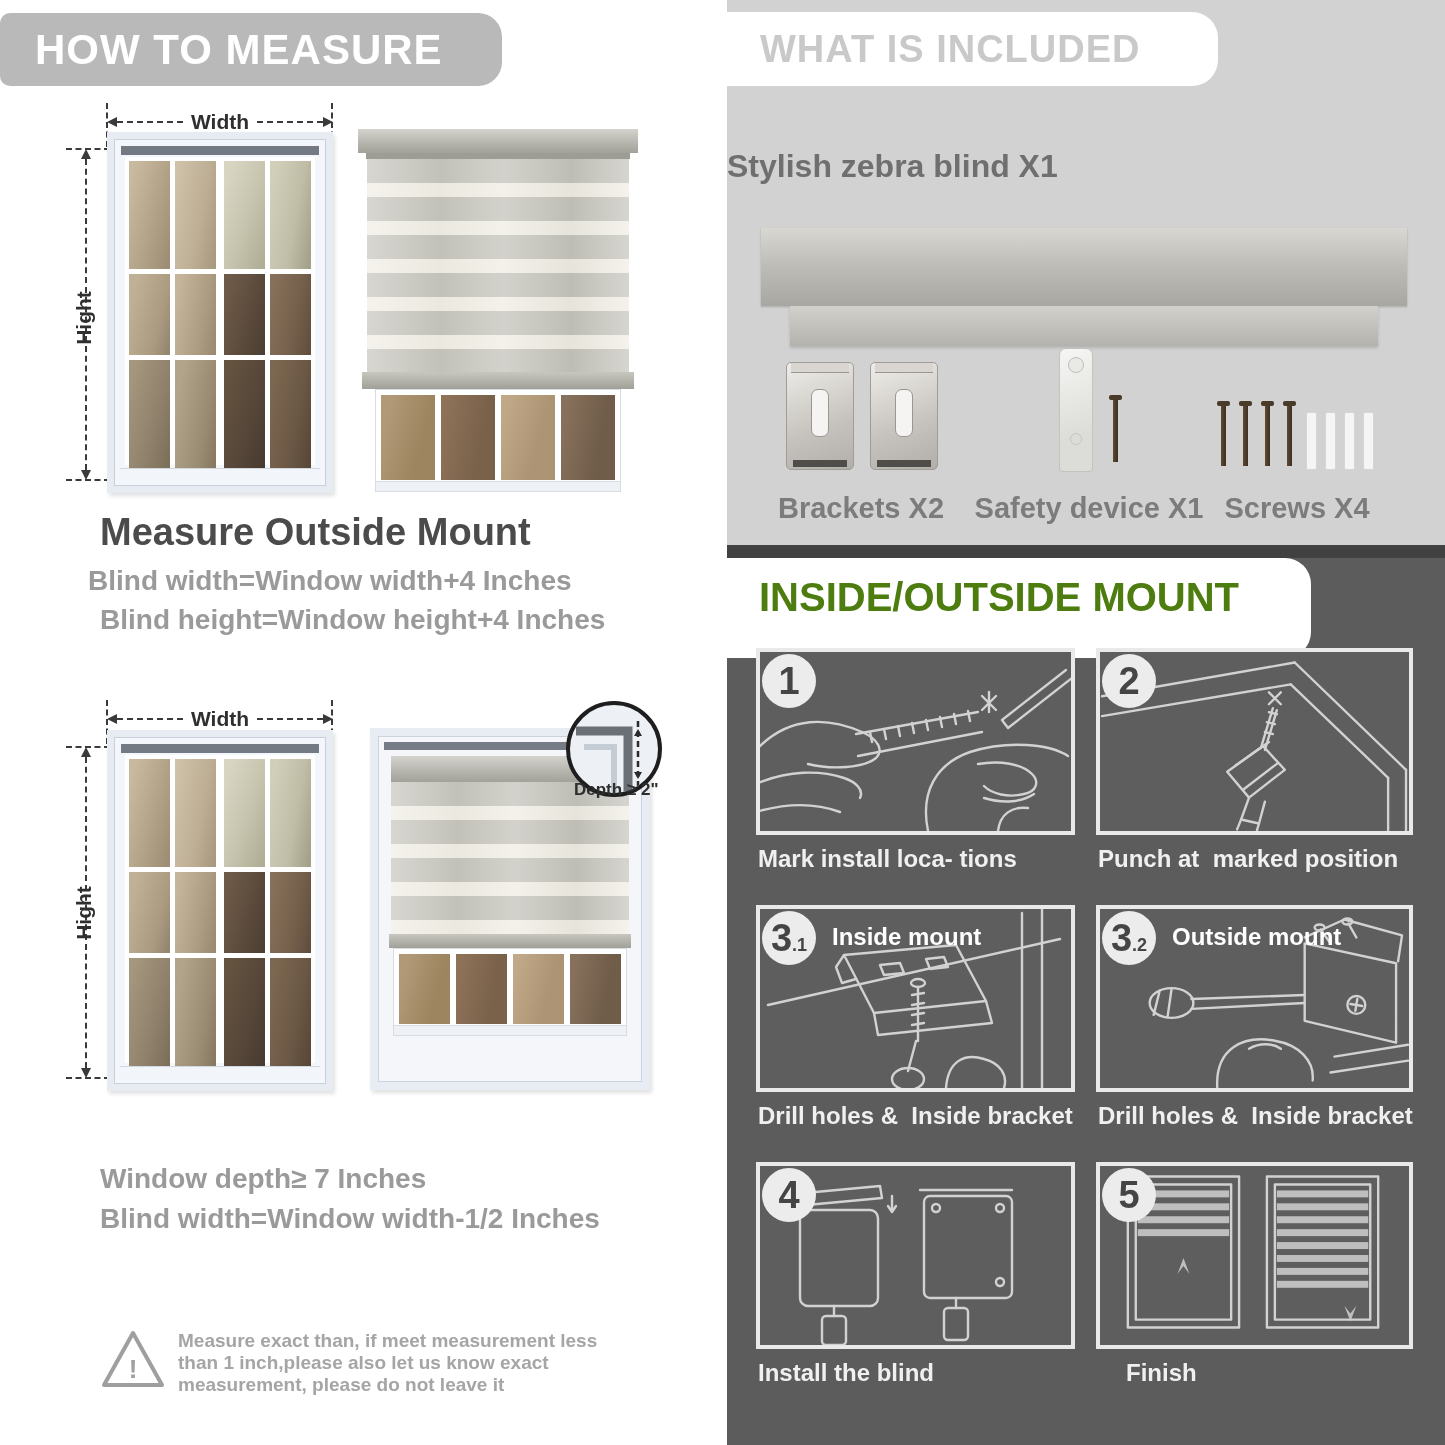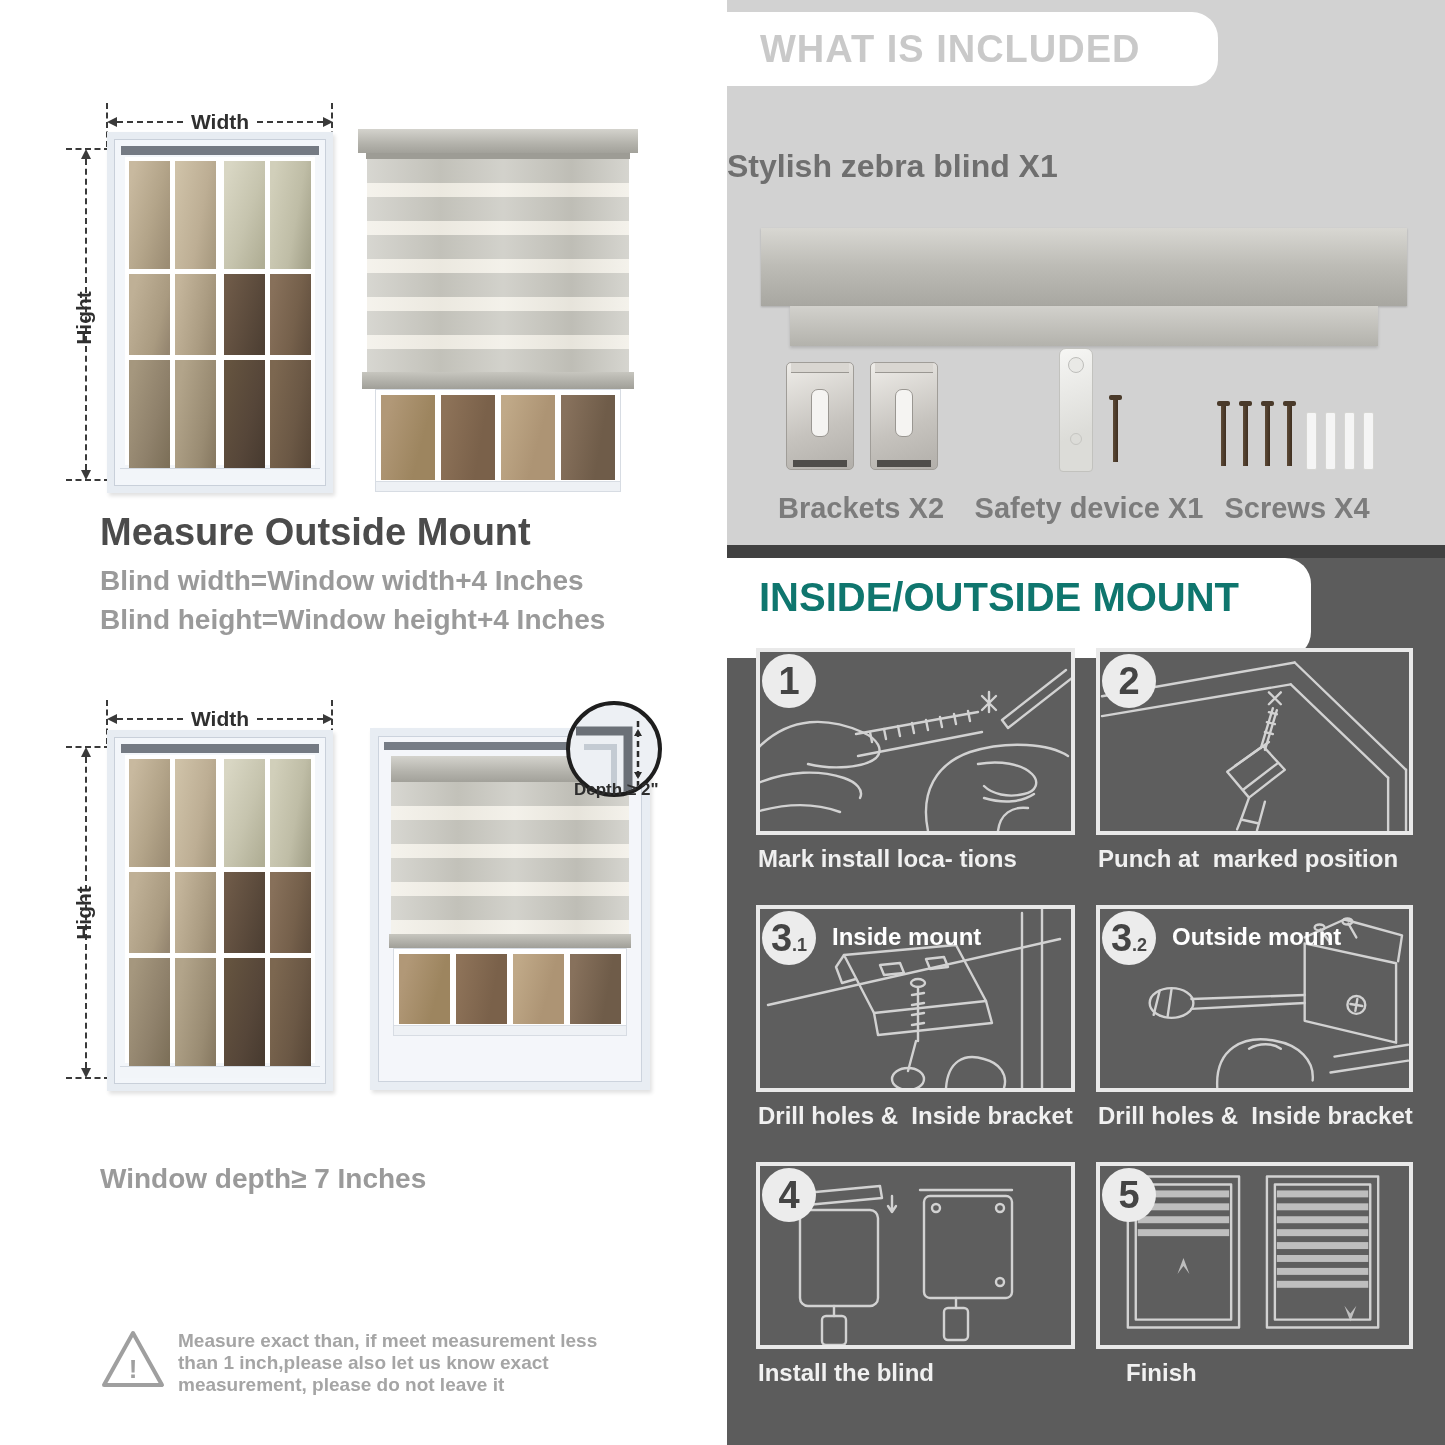--- a/index.html
+++ b/index.html
@@ -94,37 +94,38 @@
   .safety:after{content:"";position:absolute;left:10px;bottom:26px;width:10px;height:10px;border-radius:50%;
     border:1px solid #c5c5c1;}
   .screw{position:absolute;width:5px;background:linear-gradient(90deg,#5d4a36,#3f2f21);}
   .screw:before{content:"";position:absolute;left:-4px;top:-5px;width:13px;height:5px;background:#4a3a2a;border-radius:2px;}
   .anchor{position:absolute;width:9px;background:rgba(255,255,255,.78);border:1px solid #d6d6d3;border-radius:2px;}
   .item-label{position:absolute;top:492px;transform:translateX(-50%);color:#7c7c7c;font-weight:bold;font-size:29px;white-space:nowrap;}
 
   .rt-dark{left:727px;top:545px;width:718px;height:900px;background:#5c5c5c;}
   .dark-strip{position:absolute;left:0;top:0;width:100%;height:13px;background:#414141;}
   .mount-box{position:absolute;left:0;top:13px;width:584px;height:100px;background:#ffffff;
-    border-radius:0 26px 26px 0;color:#0f766e;font-weight:bold;font-size:40px;line-height:78px;
+    border-radius:0 26px 26px 0;color:#4d7c0f;font-weight:bold;font-size:40px;line-height:78px;
     padding-left:32px;box-sizing:border-box;}
   .panel{position:absolute;border:4px solid #e9e9e9;box-sizing:border-box;background:#5e5e5e;}
   .panel svg{display:block;width:100%;height:100%;}
   .badge{position:absolute;left:2px;top:2px;width:54px;height:54px;border-radius:50%;background:#ececec;
     color:#454545;font-weight:bold;font-size:38px;display:flex;align-items:center;justify-content:center;}
   .badge .sub{font-size:18px;margin-top:14px;}
   .plabel{position:absolute;left:72px;top:14px;color:#ffffff;font-weight:bold;font-size:24px;}
   .cap{position:absolute;color:#f0f0f0;font-weight:bold;font-size:24px;white-space:pre-wrap;}
   .art{stroke:#d2d2d2;stroke-width:2.4;fill:none;stroke-linecap:round;stroke-linejoin:round;}
   .artfill{fill:#cfcfcf;stroke:none;opacity:.85;}
 </style>
 </head>
 <body>
 
 <div class="canvas">
 
+  <div class="abs hdr-measure">HOW TO MEASURE</div>
 
   <div class="abs hdim" style="left:107px;top:114px;width:226px;">
     <div class="arr-l"></div>
     <div class="dash"></div>
     <div class="lbl">Width</div>
     <div class="dash"></div>
     <div class="arr-r"></div>
   </div>
   <div class="abs vtick" style="left:106px;top:103px;height:44px;"></div>
   <div class="abs vtick" style="left:331px;top:103px;height:44px;"></div>
@@ -170,21 +171,21 @@
     <div class="abs under-win" style="left:17px;top:263px;width:246px;height:103px;">
       <div class="p uw1"></div>
         <div class="p uw2"></div>
       <div class="p uw3"></div>
         <div class="p uw4"></div>
       <div class="uw-sill"></div>
     </div>
   </div>
 
   <div class="abs sec-heading" style="left:100px;top:512px;">Measure Outside Mount</div>
-  <div class="abs sec-line" style="left:100px;top:566px;">Blind width=Window width+4 Inches</div>
+  <div class="abs sec-line" style="left:88px;top:566px;">Blind width=Window width+4 Inches</div>
   <div class="abs sec-line" style="left:100px;top:605px;">Blind height=Window height+4 Inches</div>
 
   <div class="abs hdim" style="left:107px;top:711px;width:226px;">
     <div class="arr-l"></div>
     <div class="dash"></div>
     <div class="lbl">Width</div>
     <div class="dash"></div>
     <div class="arr-r"></div>
   </div>
   <div class="abs vtick" style="left:106px;top:700px;height:44px;"></div>
@@ -243,20 +244,21 @@
     <svg viewBox="0 0 88 88" width="88" height="88">
       <path d="M6,26 L58,26 L58,88" stroke="#6b7077" stroke-width="9" fill="none"></path>
       <path d="M14,42 L44,42 L44,88" stroke="#c4cbd3" stroke-width="6" fill="none"></path>
       <line x1="68" y1="16" x2="68" y2="82" stroke="#2a2a2a" stroke-width="2.5" stroke-dasharray="6 4"></line>
       <path d="M68,24 l-4,7 h8 Z M68,74 l-4,-7 h8 Z" fill="#2a2a2a"></path>
     </svg>
   </div>
   <div class="abs depth-label" style="left:574px;top:780px;">Depth ≥ 2"</div>
 
   <div class="abs sec-line" style="left:100px;top:1164px;">Window depth≥ 7 Inches</div>
+  <div class="abs sec-line" style="left:100px;top:1204px;">Blind width=Window width-1/2 Inches</div>
 
   <div class="abs" style="left:100px;top:1326px;width:66px;height:66px;">
     <svg viewBox="0 0 66 66" width="66" height="66">
       <path d="M33,7 L62,59 L4,59 Z" fill="none" stroke="#9f9f9f" stroke-width="4" stroke-linejoin="round"></path>
     </svg>
     <div class="abs" style="left:0;top:28px;width:66px;text-align:center;color:#9f9f9f;font-weight:bold;font-size:26px;">!</div>
   </div>
   <div class="abs warn-text" style="left:178px;top:1330px;">Measure exact than, if meet measurement less</div>
   <div class="abs warn-text" style="left:178px;top:1352px;">than 1 inch,please also let us know exact</div>
   <div class="abs warn-text" style="left:178px;top:1374px;">measurement, please do not leave it</div>

